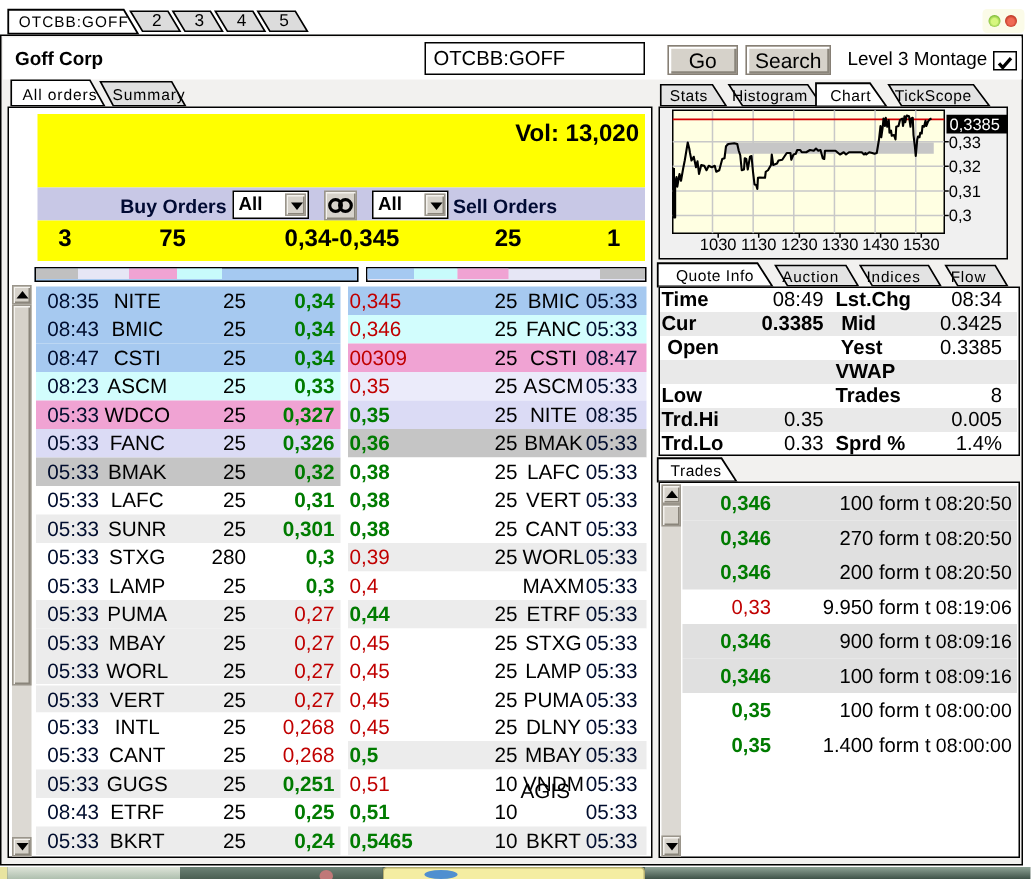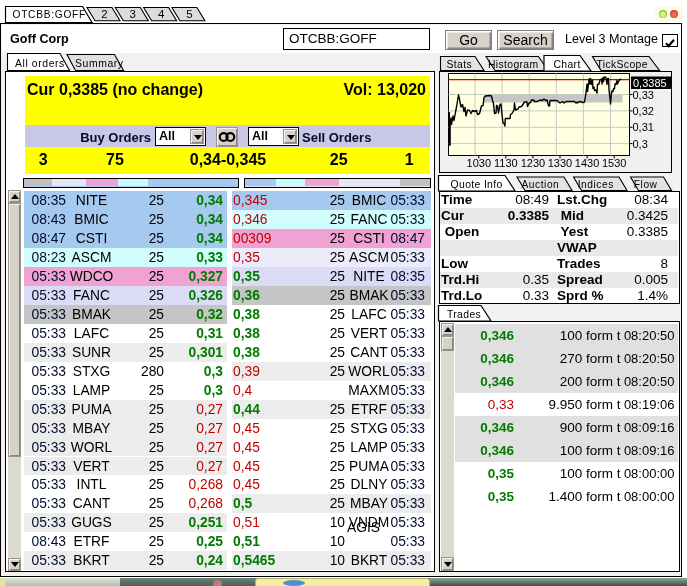--- a/index.html
+++ b/index.html
@@ -43,21 +43,20 @@
         <path d="M3,5.2 L5.5,8 L11,1.8" stroke="#000" stroke-width="2.2" fill="none"></path>
       </svg></div>
 <svg class="abs" style="left:0;top:52px" width="145" height="20">
       <polygon points="67,2.5 114.5,2.5 123.5,18.5 75.5,18.5" fill="#e0e0e0" stroke="#000" stroke-width="1.1"></polygon>
       <text x="75" y="14.5" font-size="10.4" letter-spacing="0.6" fill="#000">Summary</text>
       <polygon points="7.5,1.5 60,1.5 69.5,18.5 7.5,18.5" fill="#ffffff" stroke="#000" stroke-width="1.1"></polygon>
       <text x="15" y="14.5" font-size="10.4" letter-spacing="0.6" fill="#000">All orders</text>
     </svg>
 <div class="abs" style="left:5px;top:71px;width:430px;height:501px;border:1.3px solid #000;background:#fff"></div>
 <div class="abs" style="left:24.5px;top:76px;width:405px;height:49px;background:#ffff00"></div>
-<div class="abs b" style="left:27px;top:80.5px;font-size:16px">Cur 0,3385 (no change)</div>
 <div class="abs b" style="left:280px;top:80.5px;width:146px;font-size:16px;text-align:right">Vol: 13,020</div>
 <div class="abs" style="left:24.5px;top:125px;width:405px;height:22px;background:#c8c8e6"></div>
 <div class="abs b" style="left:60px;top:129.5px;width:91px;font-size:13px;text-align:right;color:#000a33">Buy Orders</div>
 <div class="abs b" style="left:302px;top:129.5px;font-size:13px;color:#000a33">Sell Orders</div>
 <div class="abs" style="left:155px;top:127px;width:51px;height:19px;background:#fff;border:1.6px solid #000"></div>
 <div class="abs b" style="left:159px;top:129px;font-size:12.5px">All</div>
 <div class="sb" style="left:190px;top:128.8px;width:14.2px;height:15.4px"></div>
 <div class="arr-d" style="left:193.7px;top:134.5px"></div>
 <div class="abs" style="left:248px;top:127px;width:51px;height:19px;background:#fff;border:1.6px solid #000"></div>
 <div class="abs b" style="left:252px;top:129px;font-size:12.5px">All</div>
@@ -367,21 +366,20 @@
 <div class="qrow" style="top:239.5px;left:441px;width:108px;text-align:right"></div>
 <div class="qrow b" style="top:239.5px;left:557px;width:120px;white-space:pre">VWAP</div>
 <div class="qrow" style="top:239.5px;left:557px;width:111px;text-align:right"></div>
 <div class="qrow b" style="top:255.5px;white-space:pre">Low</div>
 <div class="qrow" style="top:255.5px;left:441px;width:108px;text-align:right"></div>
 <div class="qrow b" style="top:255.5px;left:557px;width:120px;white-space:pre">Trades</div>
 <div class="qrow" style="top:255.5px;left:557px;width:111px;text-align:right">8</div>
 <div class="abs" style="left:440px;top:271.5px;width:238px;height:16px;background:#e9e9e9"></div>
 <div class="qrow b" style="top:271.5px;white-space:pre">Trd.Hi</div>
 <div class="qrow" style="top:271.5px;left:441px;width:108px;text-align:right">0.35</div>
-<div class="qrow b" style="top:271.5px;left:557px;width:120px;white-space:pre">Spread</div>
 <div class="qrow" style="top:271.5px;left:557px;width:111px;text-align:right">0.005</div>
 <div class="qrow b" style="top:287.5px;white-space:pre">Trd.Lo</div>
 <div class="qrow" style="top:287.5px;left:441px;width:108px;text-align:right">0.33</div>
 <div class="qrow b" style="top:287.5px;left:557px;width:120px;white-space:pre">Sprd %</div>
 <div class="qrow" style="top:287.5px;left:557px;width:111px;text-align:right">1.4%</div>
 <svg class="abs" style="left:435px;top:304px" width="70" height="18">
       <polygon points="3.5,1.5 46,1.5 56,17 3.5,17" fill="#ffffff" stroke="#000" stroke-width="1.2"></polygon>
       <text x="12" y="13.5" font-size="10.4" letter-spacing="0.35">Trades</text>
     </svg>
 <div class="abs" style="left:438.5px;top:321px;width:241px;height:251px;border:1.3px solid #000;background:#fff"></div>

